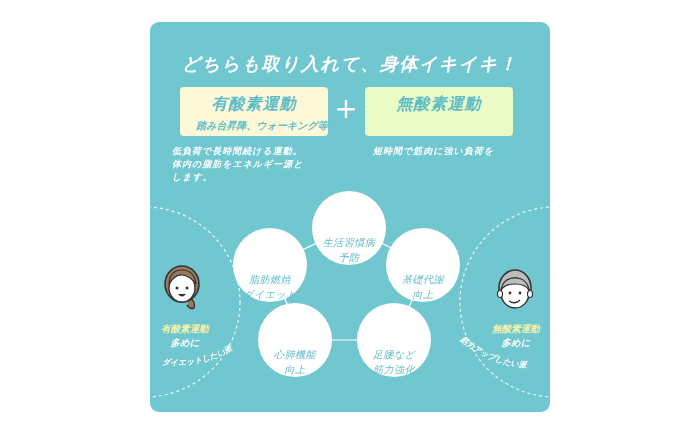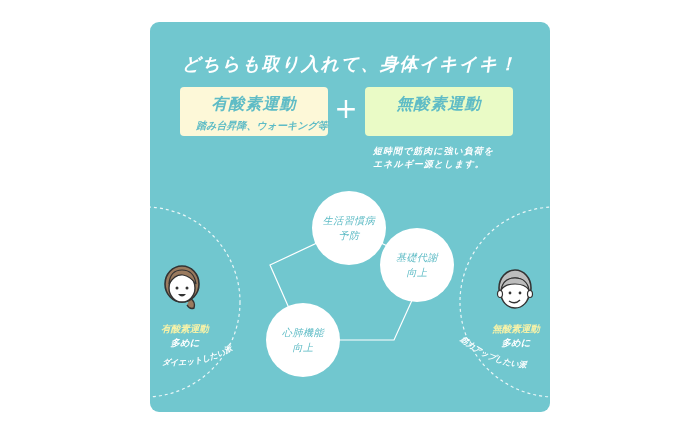--- a/index.html
+++ b/index.html
@@ -31,21 +31,21 @@
       font-size: 9px; font-weight: bold; line-height: 13px; letter-spacing: 1px;
     }
     .desc.left { left: 22px; }
     .desc.right { left: 223px; }
 
     svg.lines { position: absolute; left: 0; top: 0; width: 400px; height: 390px; }
 
     .merit {
       position: absolute; width: 74px; height: 74px; border-radius: 50%;
       background: #ffffff; color: #5fbcc6; font-size: 10px; text-align: center;
-      display: flex; flex-direction: column; justify-content: center; align-items: center;
+      display: flex; flex-direction: column; justify-content: flex-end; align-items: center;
       line-height: 15px; letter-spacing: 0.5px;
     }
     .center-label {
       position: absolute; left: 160px; top: 240px; width: 80px; text-align: center;
       color: #ffffff; font-size: 13px; font-weight: bold; line-height: 19px; letter-spacing: 1px;
     }
     .avatar { position: absolute; width: 46px; height: 52px; }
     .group-label {
       position: absolute; width: 80px; text-align: center; font-size: 9.5px;
       font-weight: bold; line-height: 14px;
@@ -65,23 +65,27 @@
     <div class="type-title">有酸素運動</div>
     <div class="type-sub">踏み台昇降、ウォーキング等</div>
   </div>
 
   <div class="plus">+</div>
 
   <div class="type-box anaerobic">
     <div class="type-title">無酸素運動</div>
   </div>
 
+  <div class="desc left">
+    <div>低負荷で長時間続ける運動。</div>
+    <div>体内の脂肪をエネルギー源と</div>
+    <div>します。</div>
+  </div>
   <div class="desc right">
     <div>短時間で筋肉に強い負荷を</div>
-    <div>エネルギー源とします。</div>
   </div>
 
   <svg class="lines" viewBox="0 0 400 390">
     <defs>
       <clipPath id="pclip">
           <rect x="0" y="0" width="400" height="390" rx="9"></rect>
         </clipPath>
       <path id="leftArc" d="M 10 342 A 110 110 0 0 0 105 310"></path>
       <path id="rightArc" d="M 310 318 A 110 110 0 0 0 395 345"></path>
     </defs>
@@ -94,27 +98,35 @@
 
       <text class="curve-text"><textPath href="#leftArc" startOffset="2" id="leftCurveText">ダイエットしたい派</textPath></text>
       <text class="curve-text"><textPath href="#rightArc" startOffset="0" id="rightCurveText">筋力アップしたい派</textPath></text>
     </g>
   </svg>
 
   <div class="merit" style="left:162px; top:169px;">
     <span>生活習慣病</span>
     <span>予防</span>
   </div>
-  <div class="merit" style="left:230px; top:206px;">
+  <div class="merit" style="left:236px; top:206px;">
     <span>基礎代謝</span>
     <span>向上</span>
   </div>
-  <div class="merit" style="left:116px; top:281px;">
+  <div class="merit" style="left:207px; top:281px;">
+    <span>足腰など</span>
+    <span>筋力強化</span>
+  </div>
+  <div class="merit" style="left:108px; top:281px;">
     <span>心肺機能</span>
     <span>向上</span>
+  </div>
+  <div class="merit" style="left:83px; top:206px;">
+    <span>脂肪燃焼</span>
+    <span>ダイエット</span>
   </div>
 
   <div class="center-label">
   </div>
 
   <svg class="avatar" style="left:10px; top:238px;" viewBox="0 0 46 52">
     <path d="M30 38 q6 4 4 10 q-4 2 -7 -3" fill="#9a7a5e" stroke="#333" stroke-width="1.4"></path>
     <ellipse cx="22" cy="24" rx="17" ry="18" fill="#9a7a5e" stroke="#333" stroke-width="1.6"></ellipse>
     <ellipse cx="22" cy="28" rx="13" ry="14" fill="#ffffff" stroke="#333" stroke-width="1.4"></ellipse>
     <path d="M9 24 q6 -10 14 -9 q7 1 13 9 q-2 -14 -14 -14 q-12 0 -13 14z" fill="#9a7a5e" stroke="#333" stroke-width="1.2"></path>

